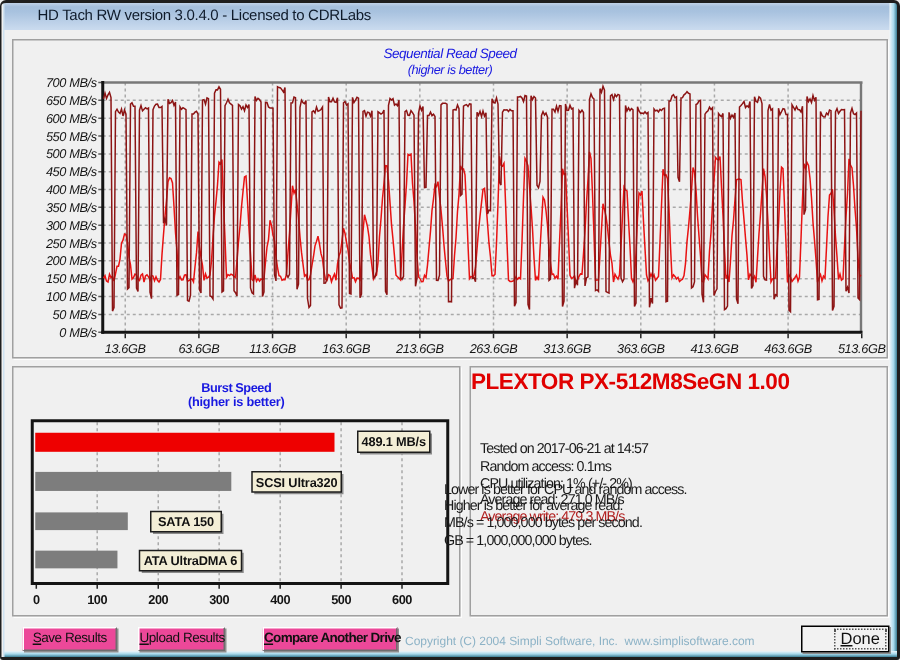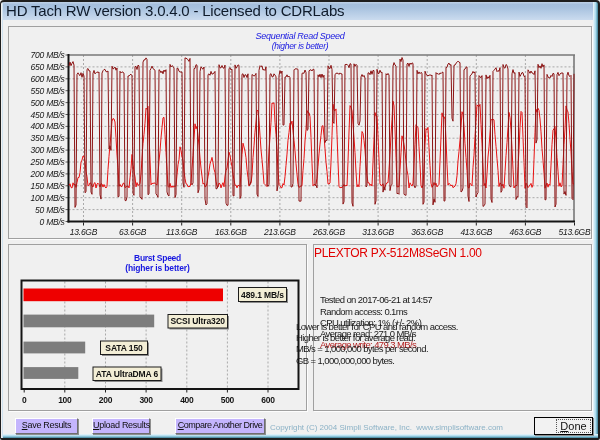--- a/index.html
+++ b/index.html
@@ -1,28 +1,28 @@
 <!DOCTYPE html>
 <html><head><meta charset="utf-8"><style>
 * { margin:0; padding:0; box-sizing:border-box; }
 html,body { width:600px; height:440px; }
 body { position:relative; background:#f0f0f0; font-family:"Liberation Sans", sans-serif; overflow:hidden; }
 .abs { position:absolute; }
 .panel { position:absolute; border:1px solid #a0a0a0; box-shadow:1px 1px 0 #fdfdfd; }
-.btn { position:absolute; z-index:45; background:#c4b5fd; border:1px solid #6e6e6e; border-top-color:#ffffff; border-left-color:#ffffff;
+.btn { position:absolute; z-index:45; background:#ec4899; border:1px solid #6e6e6e; border-top-color:#ffffff; border-left-color:#ffffff;
        box-shadow:1px 1px 0 #8f8f8f; font-size:9px; color:#111; text-align:center; letter-spacing:-0.3px; white-space:nowrap; }
 .btn u, .done u { text-decoration:underline; }
 .it { font-size:9.5px; letter-spacing:-0.6px; color:#1a1a1a; line-height:11.2px; white-space:pre; }
 </style></head><body>
 <div class="abs" style="left:0;top:0;width:600px;height:440px;border:2px solid #1e1e1e;border-left-width:1px;border-radius:4px 4px 2px 2px;z-index:50;pointer-events:none;"></div>
 <div class="abs" style="left:593px;top:2px;width:5px;height:436px;background:linear-gradient(to right,#eef6fa,#a6d9ec 55%,#3c7f95);z-index:40;"></div>
 <div class="abs" style="left:2px;top:434px;width:596px;height:4px;background:linear-gradient(to bottom,#eef6fa,#a6d9ec 50%,#3c7f95);z-index:40;"></div>
 <div class="abs" style="left:2px;top:2px;width:1px;height:436px;background:#cfe2f0;z-index:40;"></div>
 <div class="abs" style="left:2px;top:2px;width:596px;height:18px;background:linear-gradient(180deg,#c0d2e8 0%,#a5bfdd 14%,#a8c2df 32%,#c9daee 97%);z-index:30;"></div>
-<div class="abs" style="left:6px;top:5px;font-size:15px;line-height:12px;letter-spacing:-0.2px;color:#0f1b2b;z-index:31;">HD Tach RW version 3.0.4.0 - Licensed to CDRLabs</div>
+<div class="abs" style="left:25px;top:5px;font-size:10px;line-height:12px;letter-spacing:-0.2px;color:#0f1b2b;z-index:31;">HD Tach RW version 3.0.4.0 - Licensed to CDRLabs</div>
 <div class="panel" style="left:8px;top:26px;width:584px;height:213px;"></div>
 <div class="panel" style="left:8px;top:244px;width:299px;height:167px;"></div>
 <div class="panel" style="left:313px;top:244px;width:279px;height:167px;"></div>
 <div class="abs" style="left:8px;top:26px;font-style:italic;"><svg width="584" height="213" viewBox="0 0 584 213">
       <text x="292" y="12.5" text-anchor="middle" font-size="9" letter-spacing="-0.3" fill="#1818e0" font-family="Liberation Sans, sans-serif">Sequential Read Speed</text>
       <text x="292" y="23" text-anchor="middle" font-size="8.5" letter-spacing="-0.3" fill="#1818e0" font-family="Liberation Sans, sans-serif">(higher is better)</text>
       <line x1="60.5" y1="183.6" x2="566.0" y2="183.6" stroke="#a9a9a9" stroke-width="1" stroke-dasharray="2 2"></line>
       <line x1="60.5" y1="171.7" x2="566.0" y2="171.7" stroke="#a9a9a9" stroke-width="1" stroke-dasharray="2 2"></line>
       <line x1="60.5" y1="159.8" x2="566.0" y2="159.8" stroke="#a9a9a9" stroke-width="1" stroke-dasharray="2 2"></line>
       <line x1="60.5" y1="147.9" x2="566.0" y2="147.9" stroke="#a9a9a9" stroke-width="1" stroke-dasharray="2 2"></line>
@@ -138,28 +138,28 @@
       <rect x="161.5" y="72.0" width="59.5" height="13.5" fill="#8c8c8c"></rect>
       <rect x="160" y="70.5" width="59.5" height="13.5" fill="#f3eed6" stroke="#1c1c1c" stroke-width="1"></rect>
       <text x="189.75" y="80.35" text-anchor="middle" font-size="8.5" letter-spacing="-0.1" fill="#111" font-family="Liberation Sans, sans-serif">SCSI Ultra320</text>
       <rect x="94.0" y="98.5" width="47" height="13.5" fill="#8c8c8c"></rect>
       <rect x="92.5" y="97" width="47" height="13.5" fill="#f3eed6" stroke="#1c1c1c" stroke-width="1"></rect>
       <text x="116.0" y="106.85" text-anchor="middle" font-size="8.5" letter-spacing="-0.1" fill="#111" font-family="Liberation Sans, sans-serif">SATA 150</text>
       <rect x="86.5" y="124.5" width="68" height="13.5" fill="#8c8c8c"></rect>
       <rect x="85" y="123" width="68" height="13.5" fill="#f3eed6" stroke="#1c1c1c" stroke-width="1"></rect>
       <text x="119.0" y="132.85" text-anchor="middle" font-size="8.5" letter-spacing="-0.1" fill="#111" font-family="Liberation Sans, sans-serif">ATA UltraDMA 6</text>
     </svg></div>
-<div class="abs" style="left:314px;top:246.3px;font-size:12px;font-weight:normal;color:#e00000;letter-spacing:-0.3px;">PLEXTOR PX-512M8SeGN 1.00</div>
+<div class="abs" style="left:314px;top:246.3px;font-size:15px;font-weight:bold;color:#e00000;letter-spacing:-0.3px;">PLEXTOR PX-512M8SeGN 1.00</div>
 <div class="abs it" style="left:320px;top:258.3px;margin-top:36px;">Tested on 2017-06-21 at 14:57
 Random access: 0.1ms
 CPU utilization: 1% (+/- 2%)
 Average read: 271.0 MB/s
 <span style="color:#b22222;">Average write: 479.3 MB/s</span></div>
 <div class="abs it" style="left:296px;top:321px;">Lower is better for CPU and random access.
 Higher is better for average read.
 MB/s = 1,000,000 bytes per second.
 GB = 1,000,000,000 bytes.</div>
 <div class="btn" style="left:15px;top:418px;width:63px;height:16px;line-height:13.5px;"><u>S</u>ave Results</div>
 <div class="btn" style="left:92px;top:418px;width:58px;height:16px;line-height:13.5px;"><u>U</u>pload Results</div>
-<div class="btn" style="left:175px;top:418px;width:90px;height:16px;line-height:13.5px;letter-spacing:-0.45px;"><u>C</u>ompare Another Drive</div>
+<div class="btn" style="left:175px;top:418px;width:90px;height:16px;line-height:13.5px;letter-spacing:-0.45px;font-weight:bold;"><u>C</u>ompare Another Drive</div>
 <div class="abs done" style="left:534px;top:417px;width:59px;height:18px;border:1px solid #000;background:#f2f2f2;box-shadow:1px 1px 0 #8f8f8f;z-index:41;">
   <div style="position:absolute;inset:1px;border:1px dotted #555;font-size:11px;text-align:center;line-height:13px;color:#111;margin-left:20px;"><u>D</u>one</div>
 </div>
 <div class="abs" style="left:270px;top:423px;font-size:8px;letter-spacing:-0.02px;color:#8cb2c6;">Copyright (C) 2004 Simpli Software, Inc.&nbsp; www.simplisoftware.com</div>
 </body></html>

